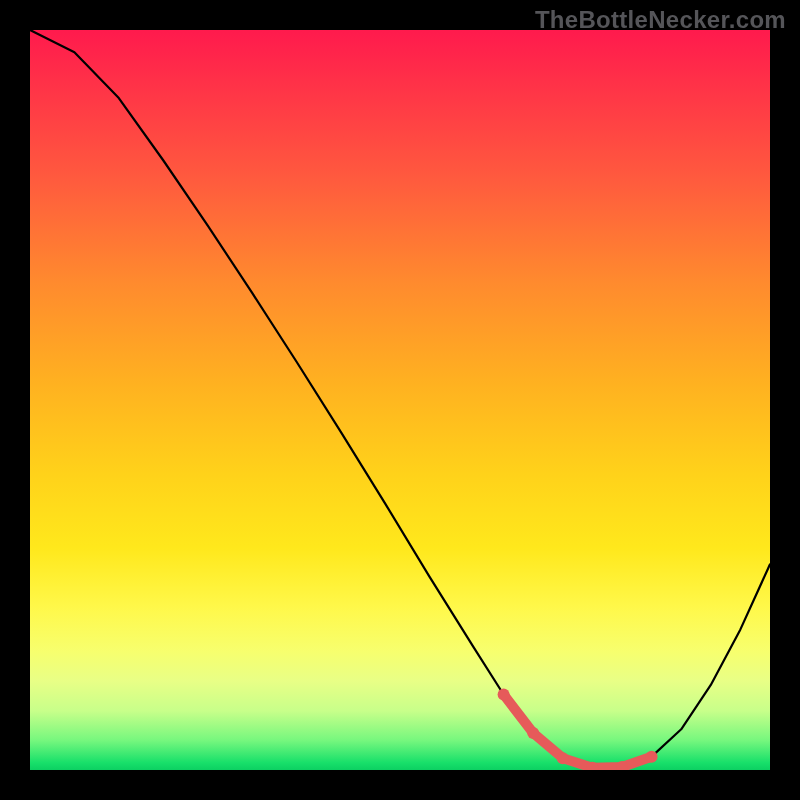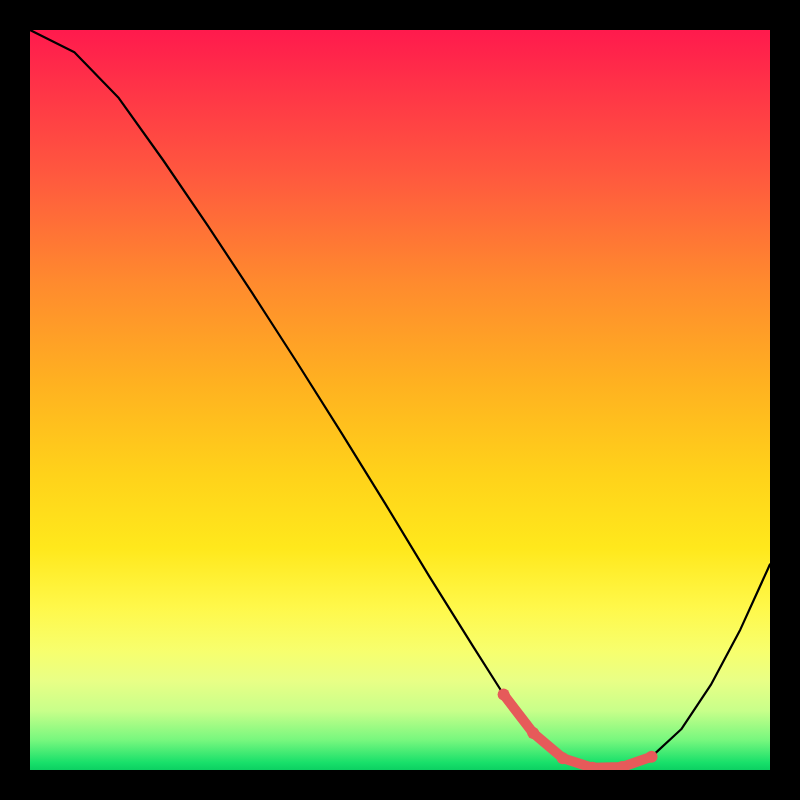--- a/index.html
+++ b/index.html
@@ -69,20 +69,21 @@
     stroke-linecap: round;
   }
   .curve circle.accent-dot {
     fill: #e65a5a;
   }
 </style>
 </head>
 <body>
 
 <div class="frame">
+  <div class="watermark">TheBottleNecker.com</div>
 
   <div class="plot">
     <div class="gradient"></div>
 
     <svg class="curve" viewBox="0 0 740 740" preserveAspectRatio="none">
       <path class="primary" d="M0.00 0.00 L44.40 22.20 L88.80 68.08 L133.20 130.24 L177.60 195.36 L222.00 262.70 L266.40 331.52 L310.80 401.82 L355.20 473.60 L399.60 546.86 L444.00 617.90 L473.60 664.52 L503.20 703.00 L532.80 728.16 L562.40 737.78 L592.00 737.04 L621.60 726.68 L651.20 699.30 L680.80 654.90 L710.40 599.40 L740.00 534.28"></path>
       <path class="accent" d="M473.60 664.52 L503.20 703.00 L532.80 728.16 L562.40 737.78 L592.00 737.04 L621.60 726.68"></path>
       <g>
           <circle class="accent-dot" cx="473.60" cy="664.52" r="6"></circle>
           <circle class="accent-dot" cx="503.20" cy="703.00" r="6"></circle>

